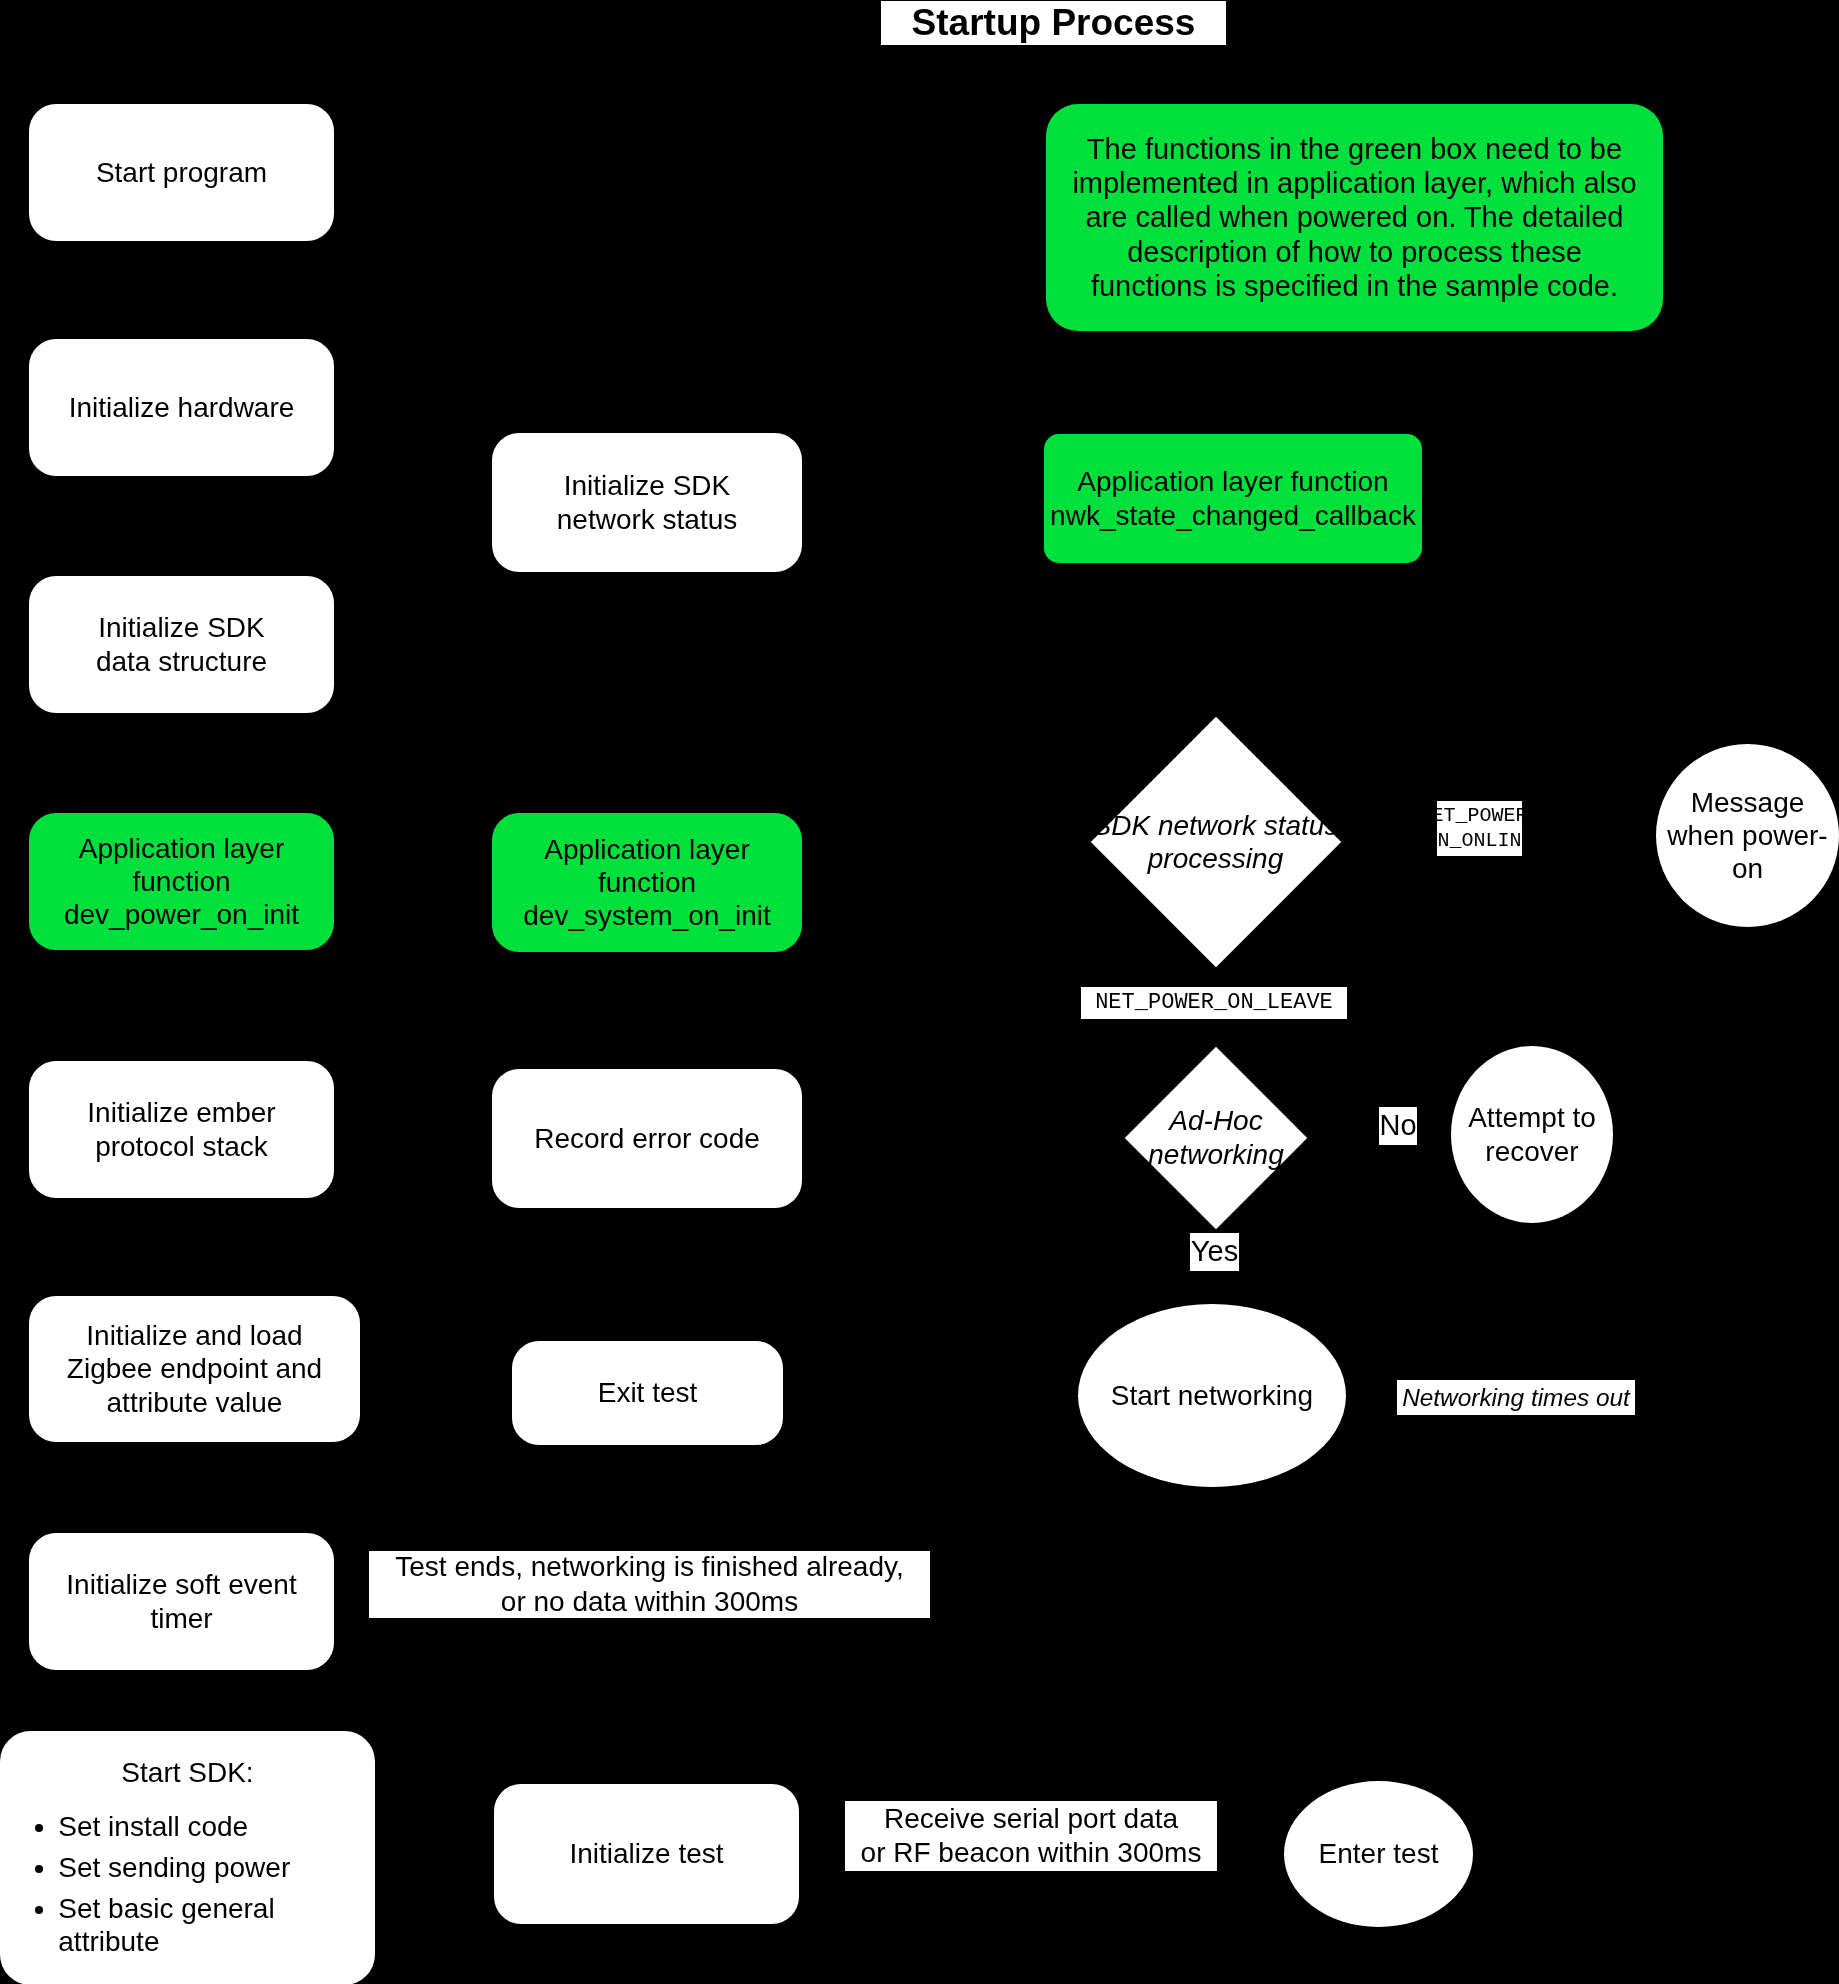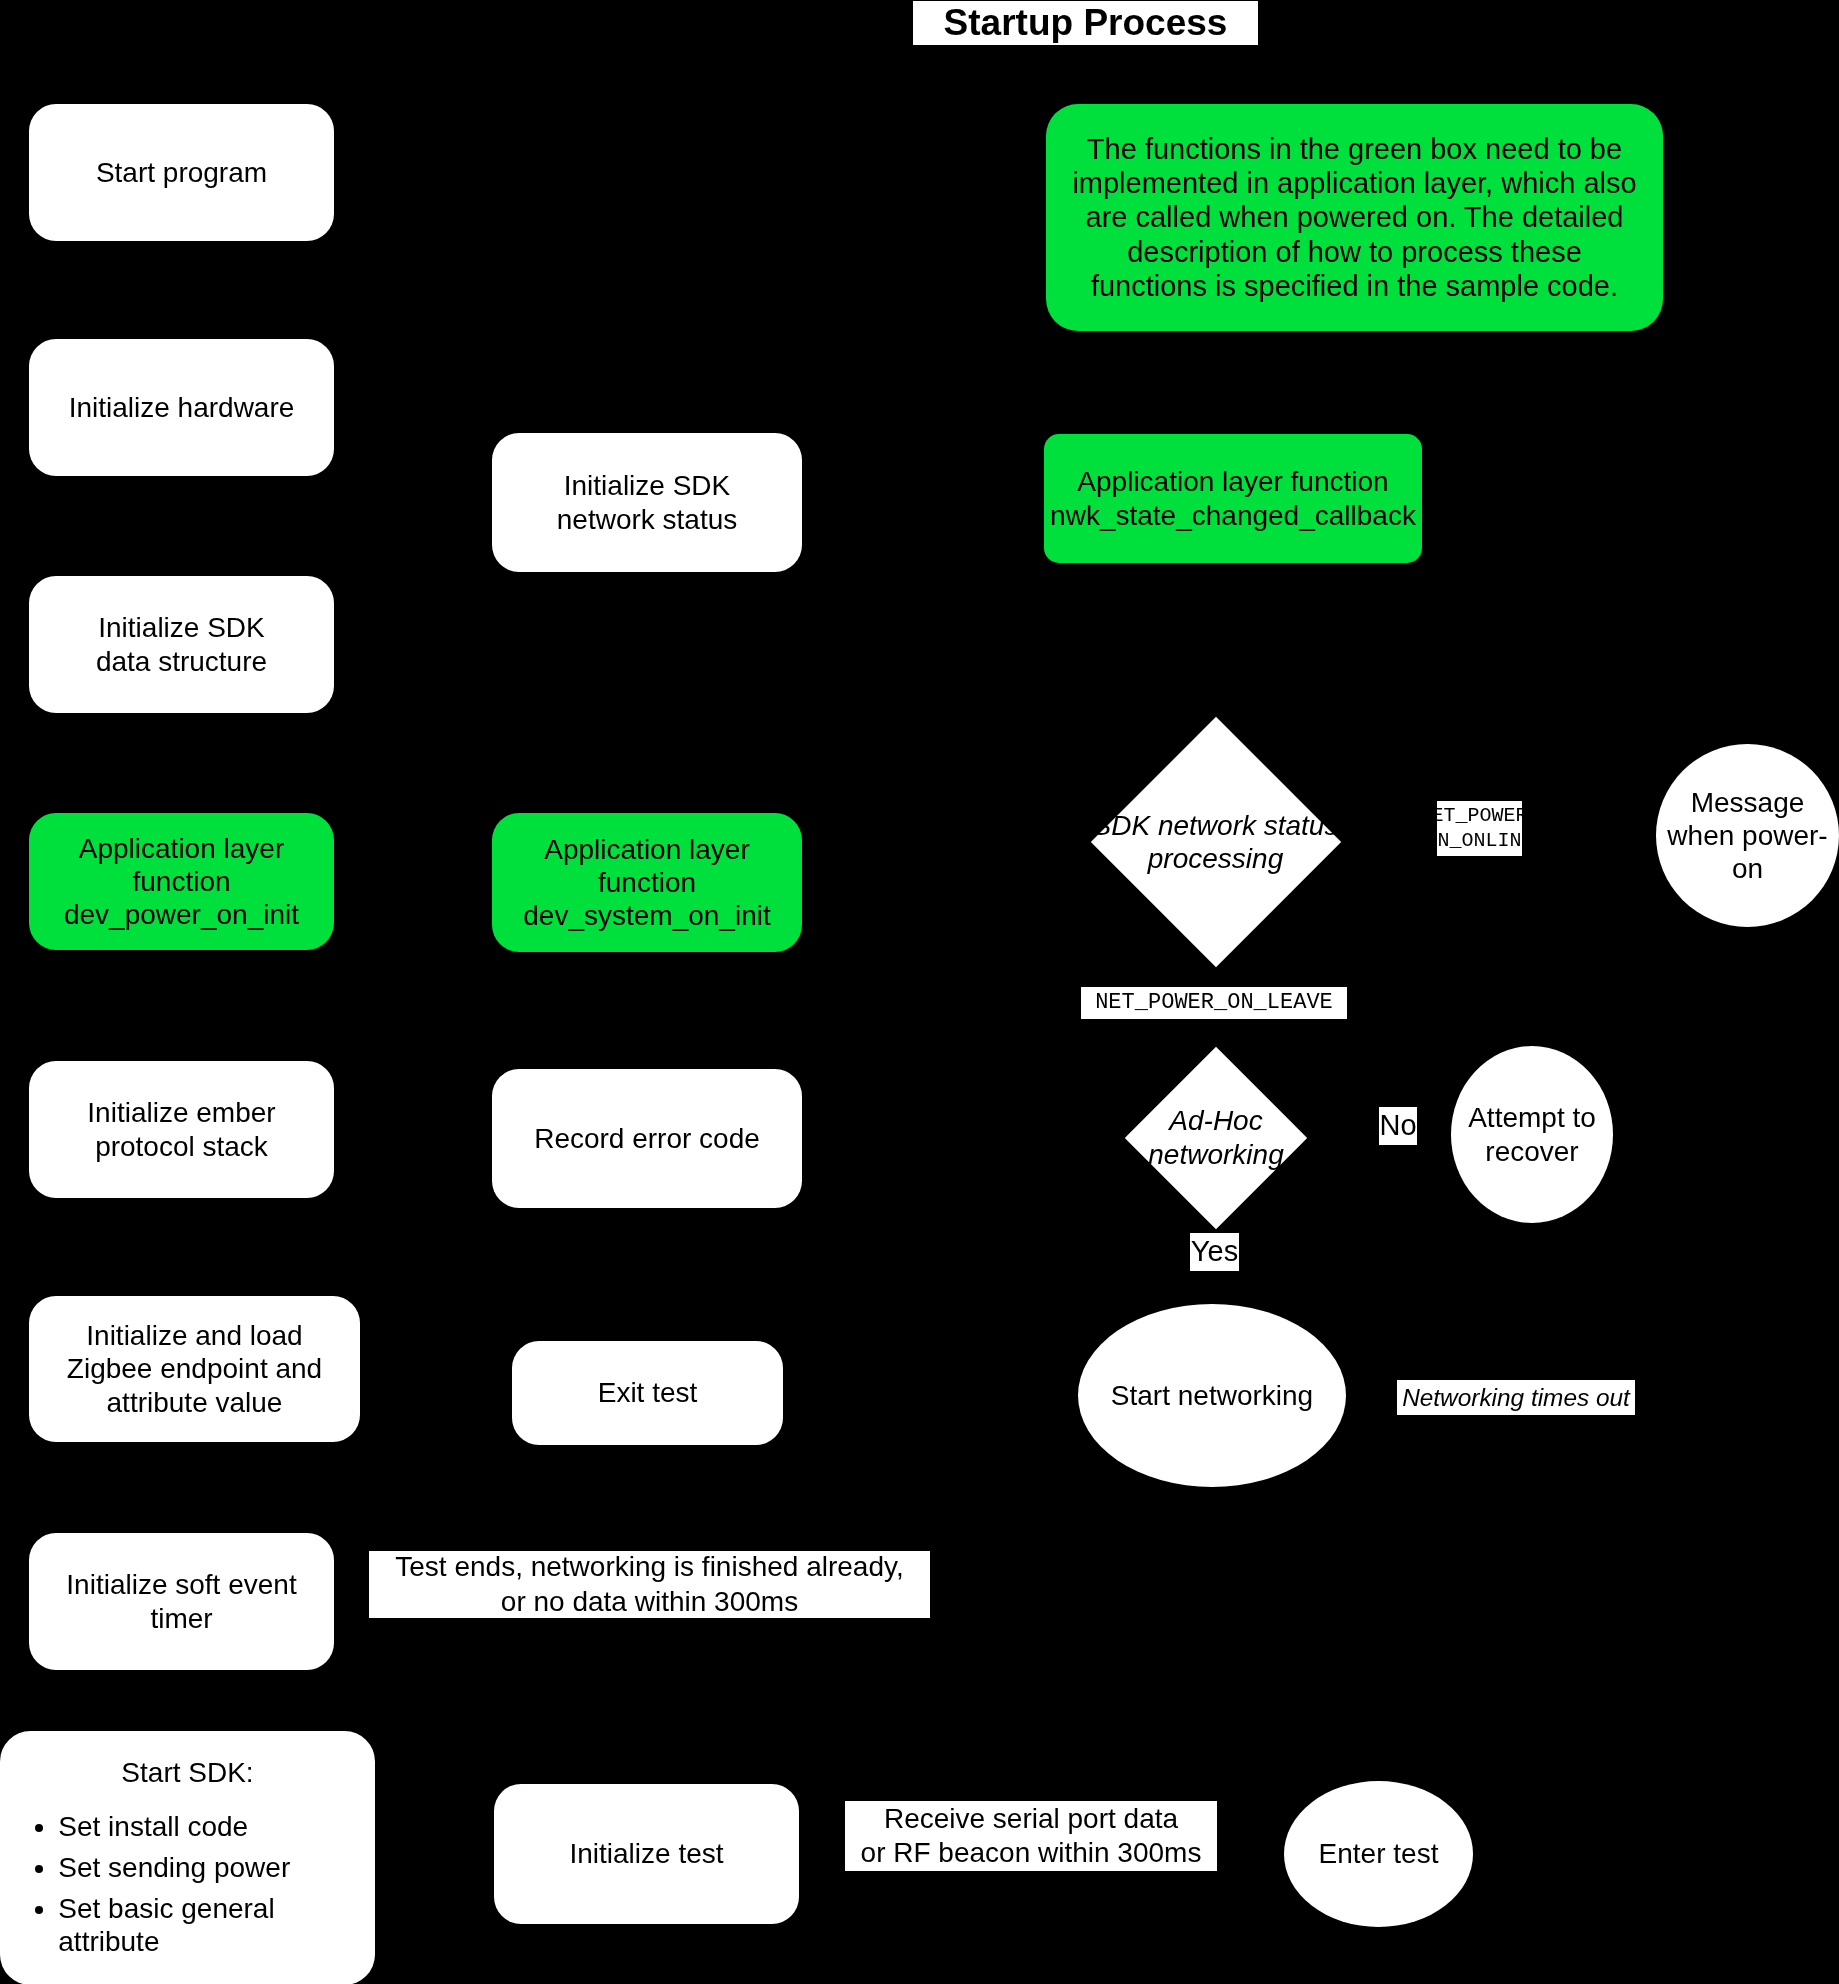--- a/index.html
+++ b/index.html
@@ -74,21 +74,20 @@
     line-height: 1.18;
   }
   
   #title {
     position: absolute;
     background: #ffffff;
     color: #000000;
     font-weight: bold;
     white-space: nowrap;
     text-align: center;
-    margin-left: 32px;
   }
   
   .listbox {
     position: absolute;
     box-sizing: border-box;
     background: #ffffff;
     border-radius: 27px;
     color: #000000;
     display: flex;
     flex-direction: column;

